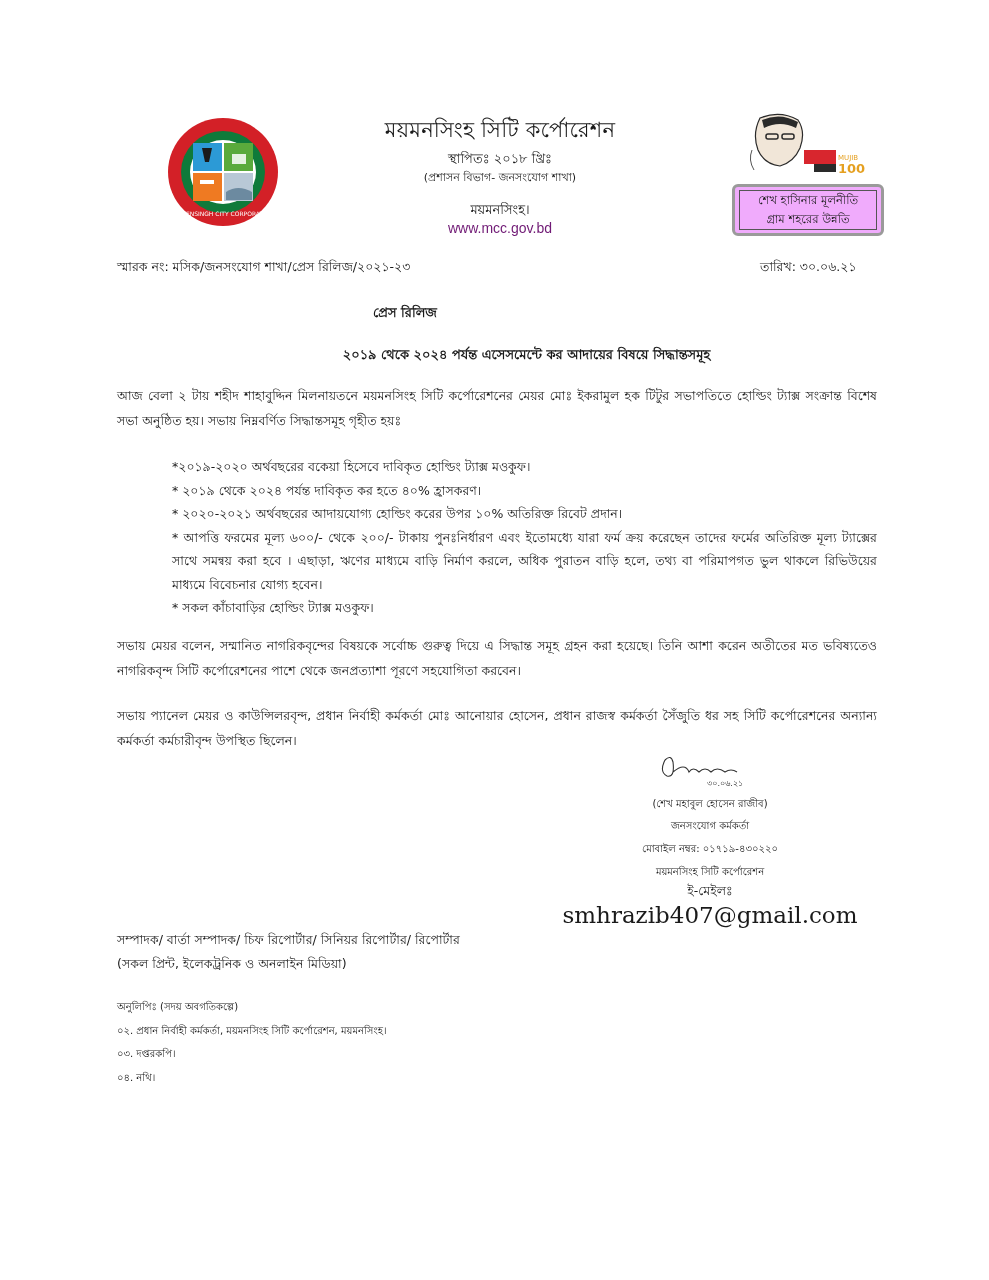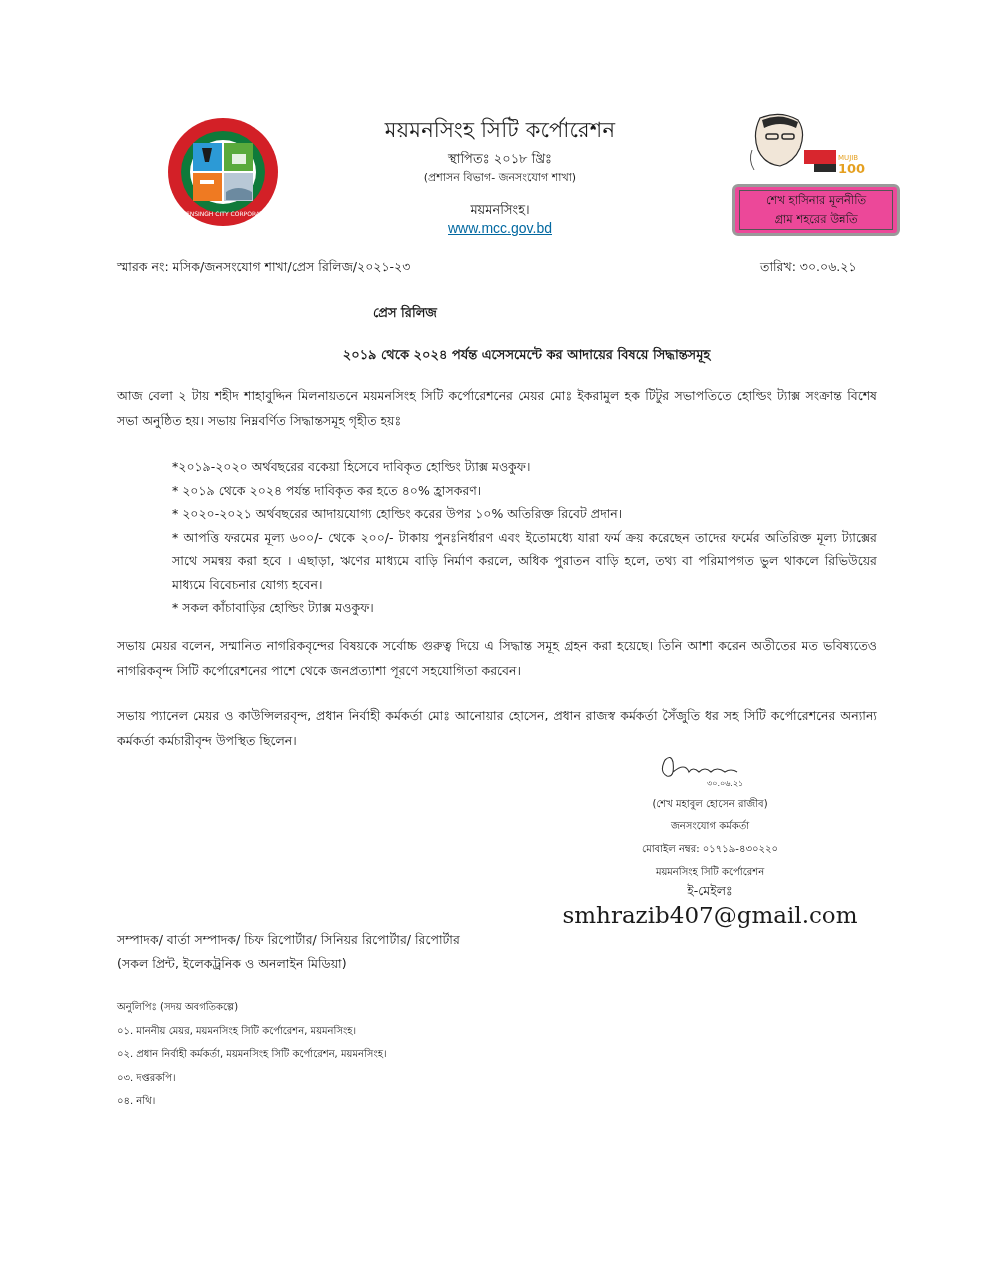--- a/index.html
+++ b/index.html
@@ -12,28 +12,28 @@
 
   
   #logo { left: 166px; top: 116px; width: 114px; height: 112px; }
 
   
   .hdr-center { left: 300px; width: 400px; text-align: center; }
   #org-name { top: 114px; font-size: 21px; font-weight: 400; letter-spacing: 0.2px; }
   #established { top: 149px; font-size: 13px; }
   #department { top: 169px; font-size: 11px; }
   #city { top: 200px; font-size: 13px; }
-  #website { top: 220px; font-size: 14px; color: #0369a1; text-decoration: underline; font-family: "Liberation Sans", sans-serif; }
+  #website { top: 220px; font-size: 14px; color: #701a75; font-family: "Liberation Sans", sans-serif; }
 
   
   #mujib-logo { left: 740px; top: 110px; width: 125px; height: 70px; }
   #slogan-box {
-    left: 732px; top: 184px; width: 168px; height: 52px;
+    left: 732px; top: 184px; width: 152px; height: 52px;
     border: 3px solid #9a9a9a; border-radius: 6px; box-sizing: border-box;
-    background: #ec4899;
+    background: #f0abfc;
   }
   #slogan-box .inner {
     position: absolute; left: 4px; top: 3px; right: 4px; bottom: 3px;
     border: 1px solid #555; text-align: center; font-size: 11.5px; line-height: 19px;
   }
 
   
   #memo { left: 117px; top: 258px; font-size: 12.5px; }
   #date { left: 760px; top: 258px; font-size: 12.5px; }
 
@@ -138,17 +138,16 @@
   <span class="val">smhrazib407@gmail.com</span>
 </div>
 
 <div id="recipients" class="abs">
   <div>সম্পাদক/ বার্তা সম্পাদক/ চিফ রিপোর্টার/ সিনিয়র রিপোর্টার/ রিপোর্টার</div>
   <div>(সকল প্রিন্ট, ইলেকট্রনিক ও অনলাইন মিডিয়া)</div>
 </div>
 
 <div id="copies" class="abs">
   <div>অনুলিপিঃ (সদয় অবগতিকল্পে)</div>
-  <div>০১. মাননীয় মেয়র, ময়মনসিংহ সিটি কর্পোরেশন, ময়মনসিংহ।</div>
   <div>০২. প্রধান নির্বাহী কর্মকর্তা, ময়মনসিংহ সিটি কর্পোরেশন, ময়মনসিংহ।</div>
   <div>০৩. দপ্তরকপি।</div>
   <div>০৪. নথি।</div>
 </div>
 
 </body></html>

